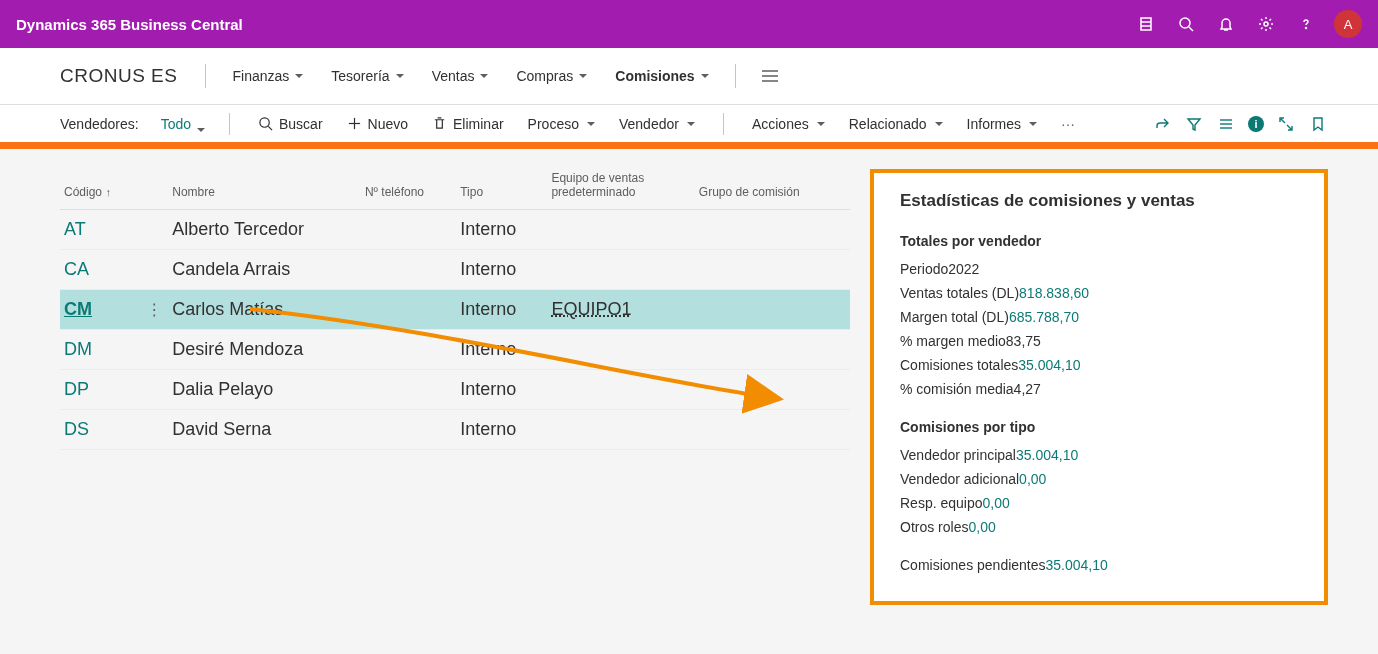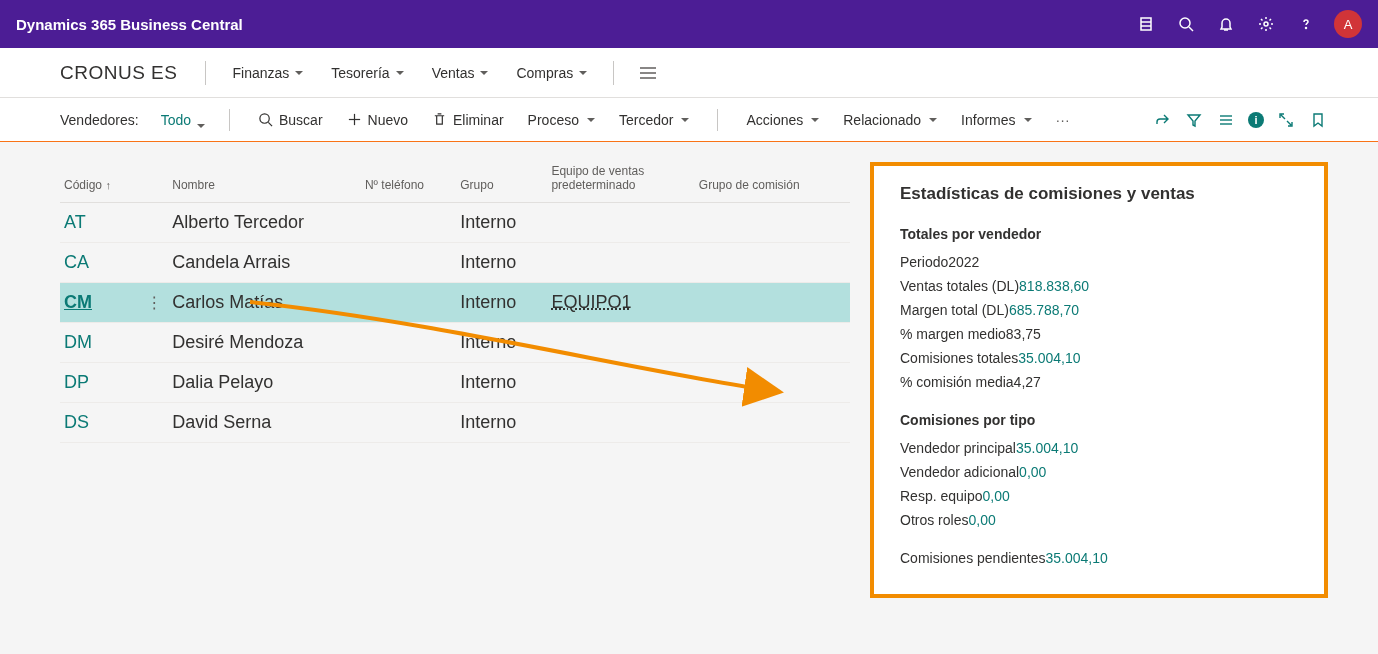--- a/index.html
+++ b/index.html
@@ -8,21 +8,21 @@
     font-size: 13px;
     color: #323130;
     background: #f5f5f5;
     width: 1378px;
     height: 654px;
     overflow: hidden;
   }
   
   .topbar {
     height: 48px;
-    background: #4c1d95;
+    background: #a21caf;
     color: #fff;
     display: flex;
     align-items: center;
     padding: 0 16px;
     text-align: right;
   }
   .topbar-title { font-size: 15px; font-weight: 600; }
   .topbar-spacer { flex: 1; }
   .topbar-icon {
     width: 40px; height: 48px;
@@ -31,21 +31,21 @@
   }
   .topbar-icon svg { stroke: #fff; fill: none; stroke-width: 1.5; }
   .avatar {
     width: 28px; height: 28px; border-radius: 50%;
     background: #d13438; color: #fff;
     display: flex; align-items: center; justify-content: center;
     font-size: 13px; font-weight: 400; margin-left: 8px; cursor: pointer;
   }
   
   .navbar {
-    height: 50px; background: #fff;
+    height: 57px; background: #fff;
     display: flex; align-items: center;
     padding: 0 0 0 60px;
     border-bottom: 1px solid #e1dfdd;
   }
   .company-name { font-size: 19px; color: #323130; margin-right: 16px; letter-spacing: 0.5px; }
   .nav-divider { width: 1px; height: 24px; background: #c8c6c4; margin: 0 12px; }
   .nav-item {
     padding: 0 14px; height: 50px;
     display: flex; align-items: center; gap: 4px;
     cursor: pointer; font-size: 14px; color: #323130;
@@ -54,21 +54,21 @@
   .chev { width: 0; height: 0;
     border-left: 4px solid transparent;
     border-right: 4px solid transparent;
     border-top: 4px solid #605e5c; margin-left:2px; }
   .nav-icon-btn { padding:0 14px; height:50px; display:flex; align-items:center; cursor:pointer; }
   
   .toolbar {
     height: 44px; background: #fff;
     display: flex; align-items: center;
     padding: 0 0 0 60px;
-    border-bottom: 1px solid #f97316;
+    border-bottom: 7px solid #f97316;
     gap: 4px;
   }
   .toolbar .label { font-size: 14px; color: #323130; margin-right: 12px; }
   .filter-val { color: #0b7a75; font-size: 14px; display:flex; align-items:flex-end; gap:4px; cursor:pointer; padding: 0 6px;}
   .vdiv { width:1px; height: 22px; background:#c8c6c4; margin: 0 14px; }
   .tool-btn { display:flex; align-items:center; gap:6px; padding: 0 10px; height:44px; cursor:pointer; font-size:14px; color:#323130;}
   .tool-btn svg { stroke:#323130; fill:none; stroke-width:1.3; }
   .tool-btn.dd .chev { margin-left:2px; }
   .toolbar-right { margin-left:auto; display:flex; align-items:center; padding-right: 50px; gap: 12px;}
   .toolbar-right .ic { width:20px; height:20px; display:flex; align-items:center; justify-content:center; cursor:pointer;}
@@ -166,20 +166,24 @@
       <span class="chev"></span>
     </div>
   <div class="nav-item">
       <span>Ventas</span>
       <span class="chev"></span>
     </div>
   <div class="nav-item">
       <span>Compras</span>
       <span class="chev"></span>
     </div>
+  <div class="nav-item active">
+      <span>Comisiones</span>
+      <span class="chev"></span>
+    </div>
   <div class="nav-divider"></div>
   <div class="nav-icon-btn">
     <svg width="16" height="12" viewBox="0 0 16 12" stroke="#605e5c" stroke-width="1.5">
         <line x1="0" y1="1" x2="16" y2="1"></line>
         <line x1="0" y1="6" x2="16" y2="6"></line>
         <line x1="0" y1="11" x2="16" y2="11"></line>
       </svg>
   </div>
 </div>
 
@@ -208,21 +212,21 @@
     <svg width="15" height="15" viewBox="0 0 16 16">
         <path d="M3 4h10M5 4v9h6V4M6 2h4"></path>
       </svg>
     <span>Eliminar</span>
   </div>
   <div class="tool-btn dd">
       <span>Proceso</span>
       <span class="chev"></span>
     </div>
   <div class="tool-btn dd">
-      <span>Tercedor</span>
+      <span>Vendedor</span>
       <span class="chev"></span>
     </div>
   <div class="vdiv"></div>
   <div class="tool-btn dd">
       <span>Acciones</span>
       <span class="chev"></span>
     </div>
   <div class="tool-btn dd">
       <span>Relacionado</span>
       <span class="chev"></span>
@@ -267,21 +271,21 @@
 
 <div class="content">
   <div class="table-wrap">
     <table>
       <thead>
         <tr>
           <th class="code-col"><span>Código</span> <span class="sort-arrow">↑</span></th>
           <th style="width:28px;"></th>
           <th>Nombre</th>
           <th>Nº teléfono</th>
-          <th>Grupo</th>
+          <th>Tipo</th>
           <th style="max-width:110px;">Equipo de ventas predeterminado</th>
           <th>Grupo de comisión</th>
         </tr>
       </thead>
       <tbody id="tbody">
           <tr>
             <td class="code-col"><span class="code-link">AT</span></td>
             <td class="row-menu"></td>
             <td>Alberto Tercedor</td>
             <td></td>

